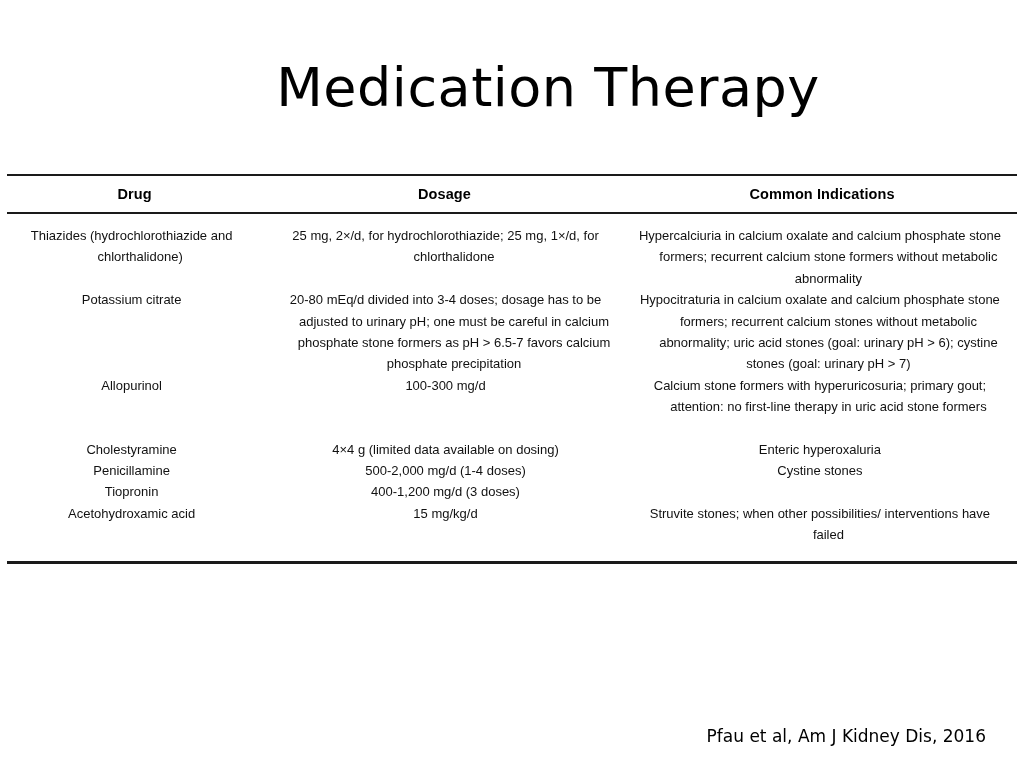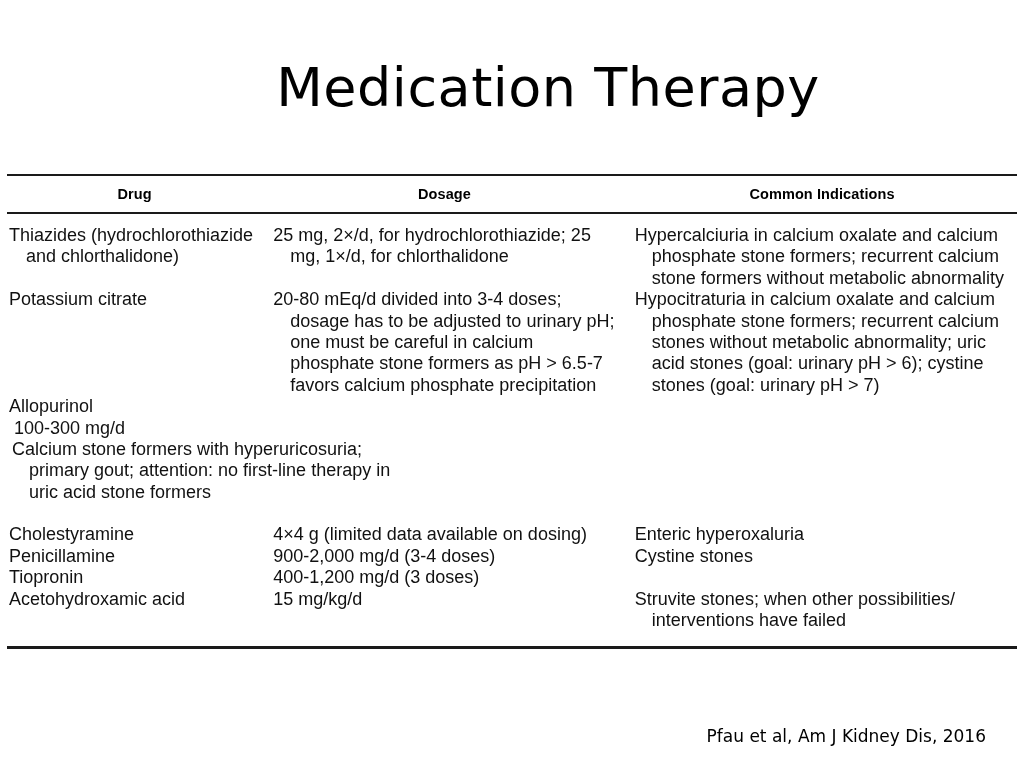--- a/index.html
+++ b/index.html
@@ -75,40 +75,41 @@
     padding-top: 11px;
     padding-bottom: 14px;
   }
 
   .row {
     display: flex;
     align-items: flex-start;
   }
   .cell {
     font-family: "Liberation Sans", sans-serif;
-    font-size: 18px;
+    font-size: 13px;
     line-height: 21.4px;
     color: #111111;
     padding-left: 2px;
     padding-right: 12px;
     box-sizing: border-box;
     text-indent: -17px;
     margin-left: 17px;
     white-space: pre-line;
+    text-align: center;
   }
   .cell.empty { min-height: 1px; }
 
   .c-drug { width: 255px; }
   .c-dose { width: 365px; padding-left: 7px; }
   .c-ind  { width: 390px; padding-left: 5px; }
 
   
   .row-thiazides { margin-top: 0px; }
   .row-potassium { margin-top: 0px; }
-  .row-allopurinol { margin-top: 0px; flex-direction: column; }
+  .row-allopurinol { margin-top: 0px; }
   .row-cholestyramine { margin-top: 21px; }
   .row-penicillamine { margin-top: 0px; }
   .row-tiopronin { margin-top: 0px; }
   .row-acetohydroxamic { margin-top: 0px; }
 
   
   .citation {
     position: absolute;
     right: 38px;
     bottom: 22px;
@@ -157,21 +158,21 @@
     </div>
 
     <div class="row row-cholestyramine">
       <div class="cell c-drug">Cholestyramine</div>
       <div class="cell c-dose">4×4 g (limited data available on dosing)</div>
       <div class="cell c-ind">Enteric hyperoxaluria</div>
     </div>
 
     <div class="row row-penicillamine">
       <div class="cell c-drug">Penicillamine</div>
-      <div class="cell c-dose">900-2,000 mg/d (3-4 doses)</div>
+      <div class="cell c-dose">500-2,000 mg/d (1-4 doses)</div>
       <div class="cell c-ind">Cystine stones</div>
     </div>
 
     <div class="row row-tiopronin">
       <div class="cell c-drug">Tiopronin</div>
       <div class="cell c-dose">400-1,200 mg/d (3 doses)</div>
       <div class="cell c-ind empty"></div>
     </div>
 
     <div class="row row-acetohydroxamic">

